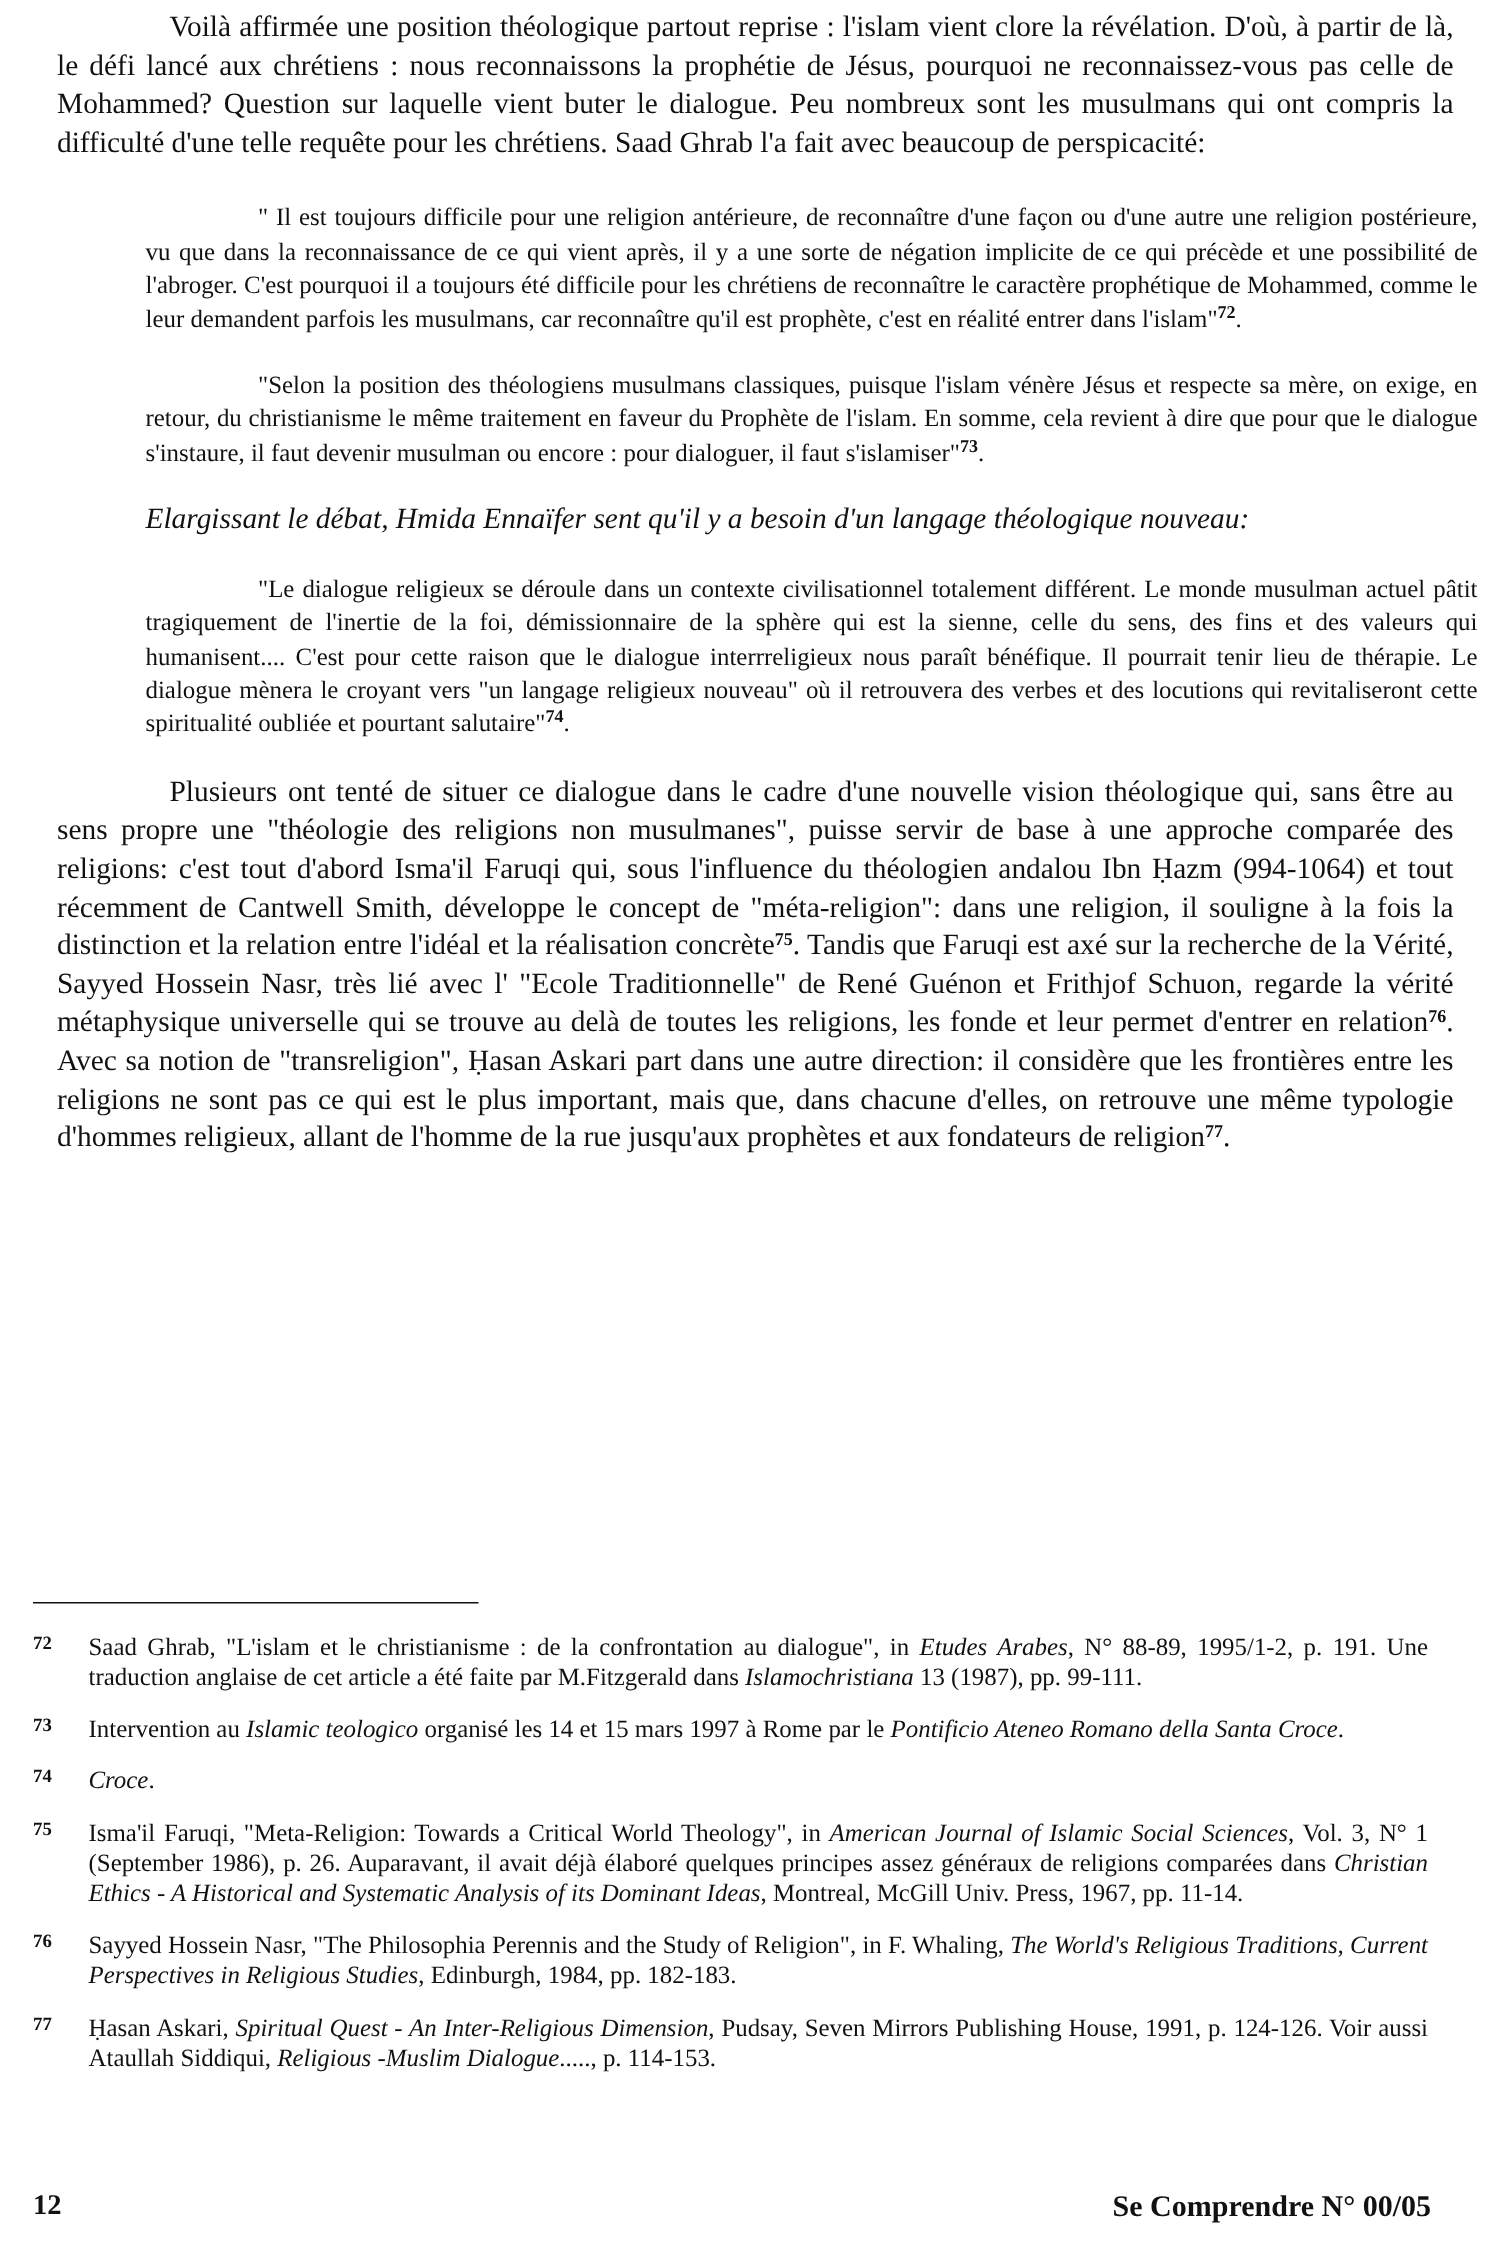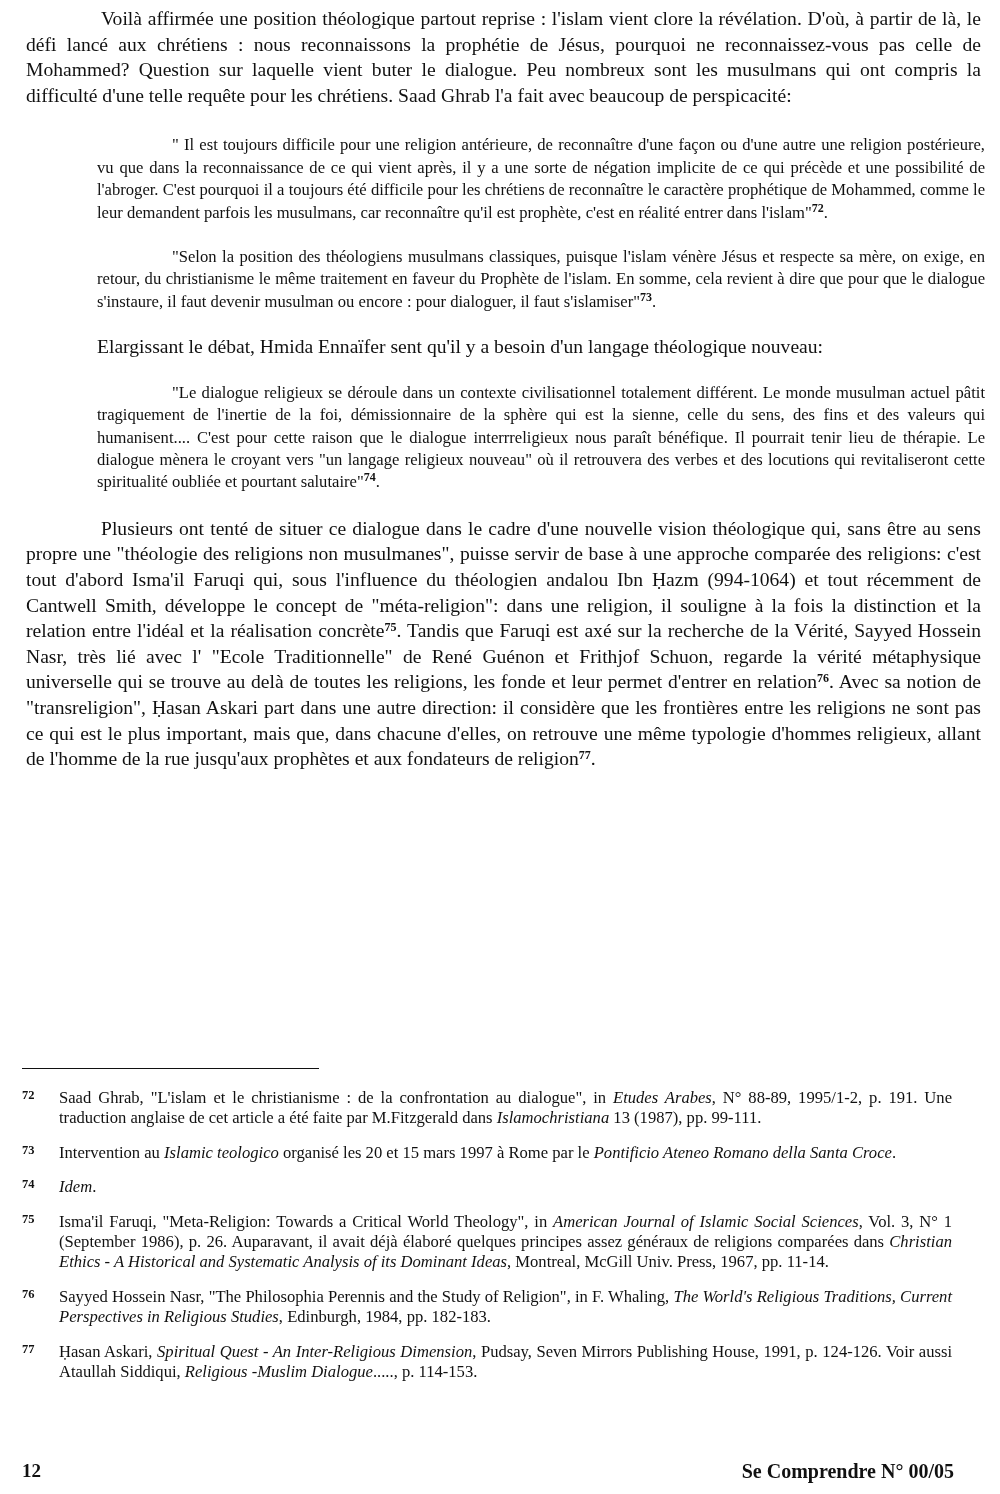--- a/index.html
+++ b/index.html
@@ -3,21 +3,21 @@
 <meta charset="utf-8">
 <style>
   html, body { margin: 0; padding: 0; background: #ffffff; }
   body {
     width: 1000px; height: 1494px; position: relative; overflow: hidden;
     font-family: "Liberation Serif", "DejaVu Serif", serif; color: #111;
   }
   .page { position: absolute; left: 22px; top: 0; width: 963px; }
   .main-para {
     font-size: 19.6px; line-height: 25.6px; text-align: justify;
-    margin: 4px; text-indent: 75px;
+    margin: 16px; text-indent: 75px;
   }
   .quote-block {
     font-size: 16.6px; line-height: 22.4px; text-align: justify;
     margin: 0 0 0 75px; text-indent: 75px;
   }
   .lead-line {
     font-size: 19.6px; line-height: 25.6px; margin: 0 0 0 75px;
   }
   sup.fn { font-weight: bold; font-size: 12px; vertical-align: 6px; line-height: 0; }
   .rule { position: absolute; left: 22px; top: 1068px; width: 297px; height: 0; border-top: 1.5px solid #111; }
@@ -33,33 +33,33 @@
 <body>
 
 <div class="page">
   <p class="main-para" style="margin-top:6px;">Voilà affirmée une position théologique partout reprise : l'islam vient clore la révélation. D'où, à partir de là, le défi lancé aux chrétiens : nous reconnaissons la prophétie de Jésus, pourquoi ne reconnaissez-vous pas celle de Mohammed? Question sur laquelle vient buter le dialogue. Peu nombreux sont les musulmans qui ont compris la difficulté d'une telle requête pour les chrétiens. Saad Ghrab l'a fait avec beaucoup de perspicacité:</p>
 
   <p class="quote-block" style="margin-top:26px;"><span>" Il est toujours difficile pour une religion antérieure, de reconnaître d'une façon ou d'une autre une religion postérieure, vu que dans la reconnaissance de ce qui vient après, il y a une sorte de négation implicite de ce qui précède et une possibilité de l'abroger.  C'est pourquoi il a toujours été difficile pour les chrétiens de reconnaître le caractère prophétique de Mohammed, comme le leur demandent parfois les musulmans, car reconnaître qu'il est prophète, c'est en réalité entrer dans l'islam"</span><sup class="fn">72</sup>.</p>
 
 
   <p class="quote-block" style="margin-top:22px;"><span>"Selon la position des théologiens musulmans classiques,  puisque l'islam vénère Jésus et respecte sa mère, on exige, en retour, du christianisme le même traitement en faveur du Prophète de l'islam. En somme, cela revient à dire que pour que le dialogue s'instaure, il faut devenir musulman ou encore : pour dialoguer, il faut s'islamiser"</span><sup class="fn">73</sup>.</p>
 
-  <p class="lead-line" style="margin-top:21px;">Elargissant le débat, Hmida Ennaïfer sent qu'il y a besoin d'un langage théologique nouveau:</p>
+  <p class="lead-line" style="margin-top:21px;font-style:italic;">Elargissant le débat, Hmida Ennaïfer sent qu'il y a besoin d'un langage théologique nouveau:</p>
 
   <p class="quote-block" style="margin-top:22px;"><span>"Le dialogue religieux se déroule dans un contexte civilisationnel totalement différent. Le monde musulman actuel pâtit tragiquement de l'inertie de la foi, démissionnaire de la sphère qui est la sienne, celle du sens, des fins et des valeurs qui humanisent.... C'est pour cette raison que le dialogue interrreligieux nous paraît bénéfique. Il pourrait tenir lieu de thérapie. Le dialogue mènera le croyant vers "un langage religieux nouveau" où il retrouvera des verbes et des locutions qui revitaliseront cette spiritualité oubliée et pourtant salutaire"</span><sup class="fn">74</sup>.</p>
 
   <p class="main-para" style="margin-top:22px;"><span>Plusieurs ont tenté de situer ce dialogue dans le cadre d'une nouvelle vision théologique qui, sans être au sens propre une "théologie des religions non musulmanes", puisse servir de base à une approche comparée des religions: c'est tout d'abord Isma'il Faruqi qui, sous l'influence du théologien andalou Ibn Ḥazm (994-1064) et tout récemment de Cantwell Smith, développe le concept de "méta-religion": dans une religion, il souligne à la fois la distinction et la relation entre l'idéal et la réalisation concrète</span><sup class="fn">75</sup><span>. Tandis que Faruqi est axé sur la recherche de la Vérité, Sayyed Hossein Nasr, très lié avec l' "Ecole Traditionnelle" de René Guénon et Frithjof Schuon, regarde la vérité métaphysique universelle qui se trouve au delà de toutes les religions, les fonde et leur permet d'entrer en relation</span><sup class="fn">76</sup><span>. Avec sa notion de "transreligion", Ḥasan Askari part dans une autre direction: il considère que les frontières entre les religions ne sont pas ce qui est le plus important, mais que, dans chacune d'elles, on retrouve une même typologie d'hommes religieux, allant de l'homme de la rue jusqu'aux prophètes et aux fondateurs de religion</span><sup class="fn">77</sup>.</p>
 </div>
 
 <div class="rule"></div>
 
 <div class="footnotes">
   <div class="fn-item"><span class="fn-num">72</span><span> Saad Ghrab,  "L'islam et le christianisme : de la confrontation au dialogue",  in  </span><i>Etudes Arabes</i><span>, N° 88-89, 1995/1-2, p. 191. Une traduction anglaise de cet article a été faite par M.Fitzgerald dans </span><i>Islamochristiana</i><span> 13 (1987), pp. 99-111.</span></div>
-  <div class="fn-item"><span class="fn-num">73</span><span>Intervention au </span><i>Islamic teologico</i><span> organisé les 20 et 15 mars 1997  à Rome par le </span><i>Pontificio Ateneo Romano della Santa Croce</i><span>.</span></div>
-  <div class="fn-item"><span class="fn-num">74</span><span></span><i>Idem</i><span>.</span></div>
+  <div class="fn-item"><span class="fn-num">73</span><span>Intervention au </span><i>Islamic teologico</i><span> organisé les 14 et 15 mars 1997  à Rome par le </span><i>Pontificio Ateneo Romano della Santa Croce</i><span>.</span></div>
+  <div class="fn-item"><span class="fn-num">74</span><span></span><i>Croce</i><span>.</span></div>
   <div class="fn-item"><span class="fn-num">75</span><span>Isma'il Faruqi, "Meta-Religion: Towards a Critical World Theology",  in </span><i>American Journal of Islamic Social Sciences</i><span>, Vol. 3, N° 1 (September 1986), p. 26. Auparavant, il avait déjà élaboré quelques principes assez généraux de religions comparées dans </span><i>Christian Ethics - A Historical and Systematic Analysis of its Dominant Ideas</i><span>, Montreal, McGill Univ. Press, 1967, pp. 11-14.</span></div>
   <div class="fn-item"><span class="fn-num">76</span><span>Sayyed Hossein Nasr, "The Philosophia Perennis and the Study of Religion", in F. Whaling, </span><i>The World's Religious Traditions, Current Perspectives in Religious Studies</i><span>, Edinburgh, 1984, pp. 182-183.</span></div>
   <div class="fn-item"><span class="fn-num">77</span><span>Ḥasan Askari, </span><i>Spiritual Quest - An Inter-Religious Dimension</i><span>, Pudsay, Seven Mirrors Publishing House, 1991, p. 124-126. Voir aussi Ataullah Siddiqui, </span><i>Religious -Muslim Dialogue</i><span>....., p. 114-153.</span></div>
 </div>
 
 <div class="footer">
   <span class="left">12</span>
   <span class="right">Se Comprendre N° 00/05</span>
 </div>
 

